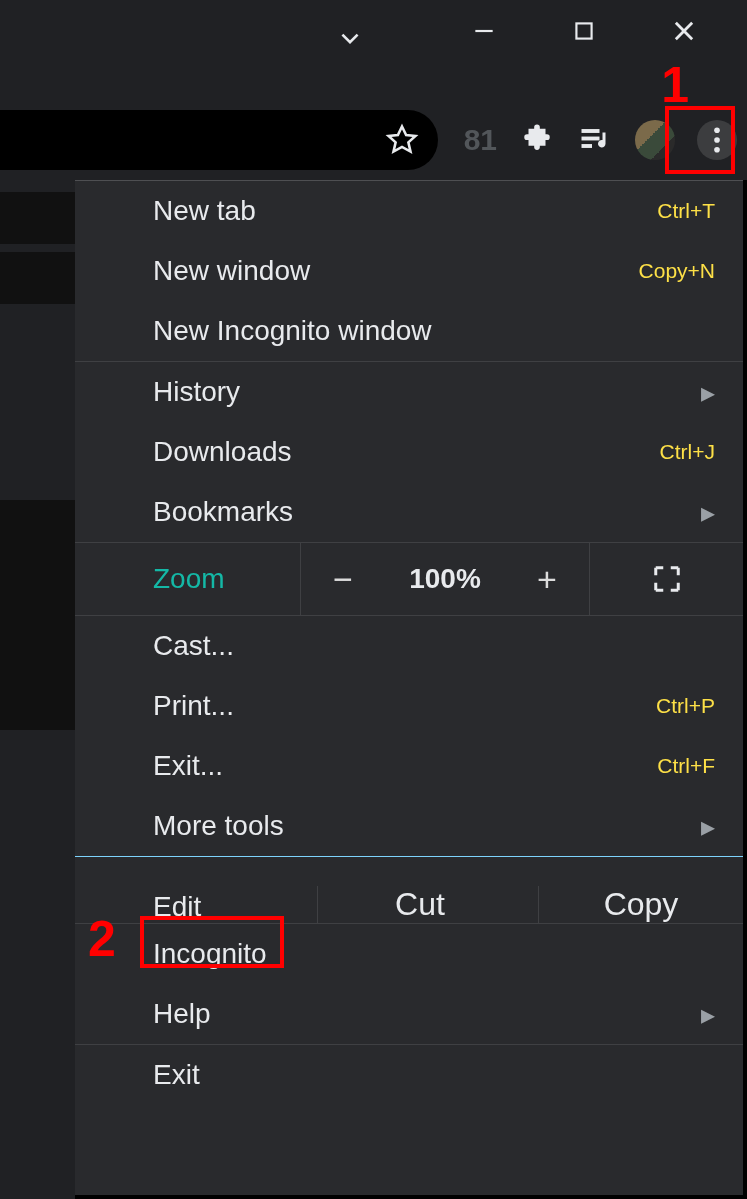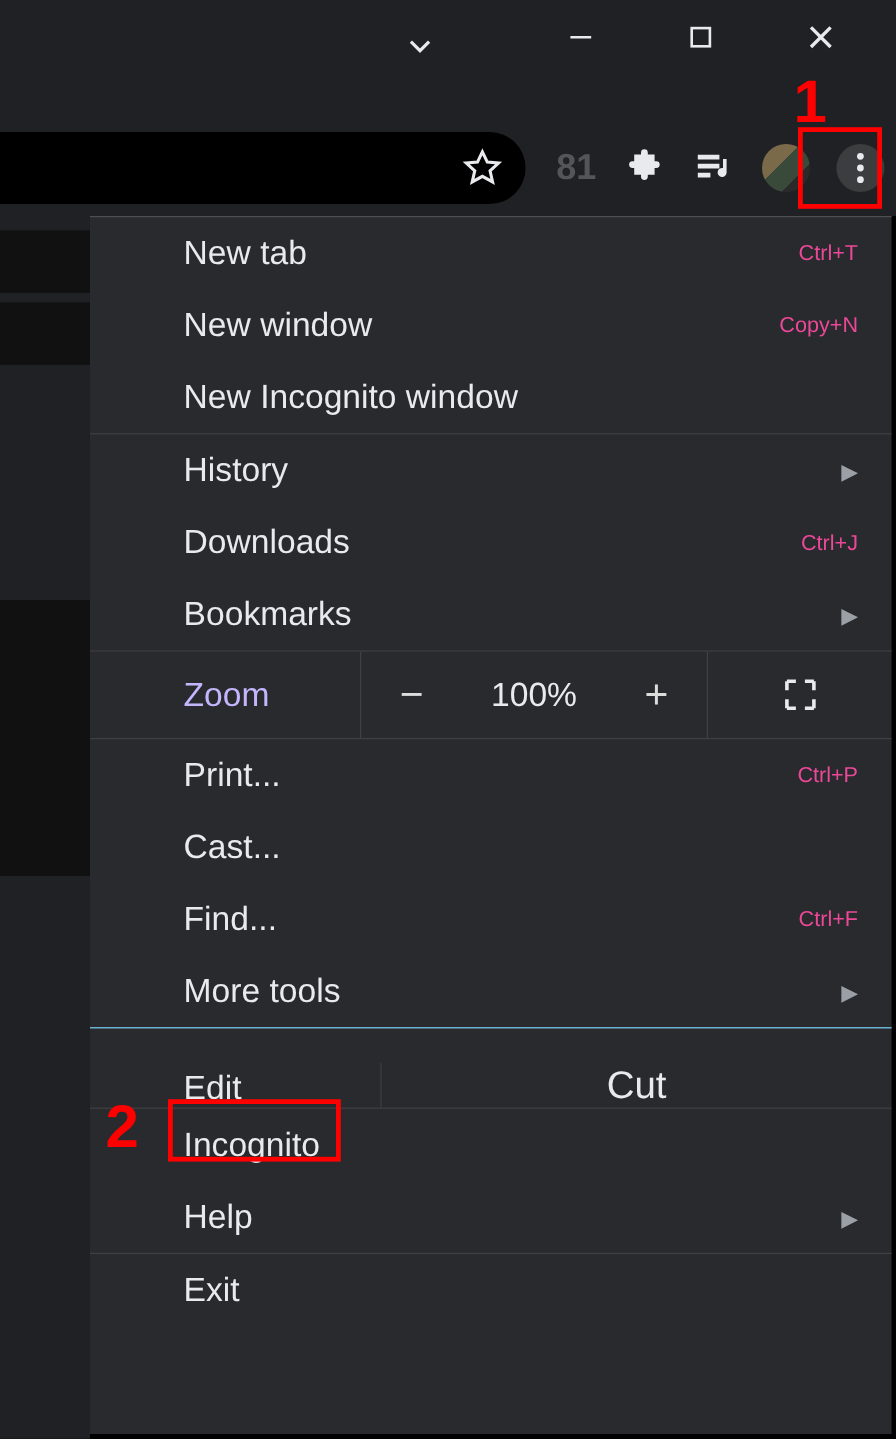--- a/index.html
+++ b/index.html
@@ -80,40 +80,40 @@
   .menu .sep{height:1px;background:#3f4043;}
   .row{
     display:flex;align-items:center;
     height:60px;
     padding:0 28px 0 78px;
     font-size:28px;
     color:#e8eaed;
     position:relative;
   }
   .row .label{flex:1;white-space:nowrap;}
-  .row .shortcut{color:#ec4899;font-size:18px;}
+  .row .shortcut{color:#fde047;font-size:21px;}
   .row .arrow{color:#9aa0a6;}
   
   .zoom-row{
     display:flex;align-items:stretch;
     height:72px;
     border-top:1px solid #3f4043;
   }
   .zoom-row .zlabel{
     width:226px;display:flex;align-items:center;
-    padding-left:78px;font-size:28px;color:#c4b5fd;
+    padding-left:78px;font-size:28px;color:#14b8a6;
     border-right:1px solid #3f4043;box-sizing:border-box;
   }
   .zoom-row .zbtn{
     flex:0 0 84px;display:flex;align-items:center;justify-content:center;
     font-size:34px;color:#dcdcdc;
   }
   .zoom-row .zpct{
     flex:0 0 120px;display:flex;align-items:center;justify-content:center;
-    font-size:28px;color:#e8eaed;
+    font-size:28px;color:#e8eaed;font-weight:bold;
   }
   .zoom-row .zfs{
     flex:1;display:flex;align-items:center;justify-content:center;
     border-left:1px solid #3f4043;
   }
   
   .edit-row{
     display:flex;align-items:flex-end;
     height:66px;
     border-top:1px solid #7dd3fc;
@@ -236,38 +236,39 @@
     <div class="zbtn">+</div>
     <div class="zfs">
       <svg width="30" height="30" viewBox="0 0 24 24">
         <path d="M3 3h6M3 3v6M21 3h-6M21 3v6M3 21h6M3 21v-6M21 21h-6M21 21v-6" stroke="#e8eaed" stroke-width="2.4" fill="none"></path>
       </svg>
     </div>
   </div>
 
   <div class="sep"></div>
   <div class="row">
+    <span class="label">Cast...</span>
+  </div>
+  <div class="row">
     <span class="label">Print...</span>
     <span class="shortcut">Ctrl+P</span>
   </div>
   <div class="row">
-    <span class="label">Cast...</span>
-  </div>
-  <div class="row">
-    <span class="label">Find...</span>
+    <span class="label">Exit...</span>
     <span class="shortcut">Ctrl+F</span>
   </div>
   <div class="row">
     <span class="label">More tools</span>
     <span class="arrow">▸</span>
   </div>
 
   <div class="edit-row">
     <div class="elabel">Edit</div>
     <div class="ebtn">Cut</div>
+    <div class="ebtn">Copy</div>
   </div>
 
   <div class="row">
     <span class="label">Incognito</span>
   </div>
   <div class="row">
     <span class="label">Help</span>
     <span class="arrow">▸</span>
   </div>
   <div class="sep"></div>

